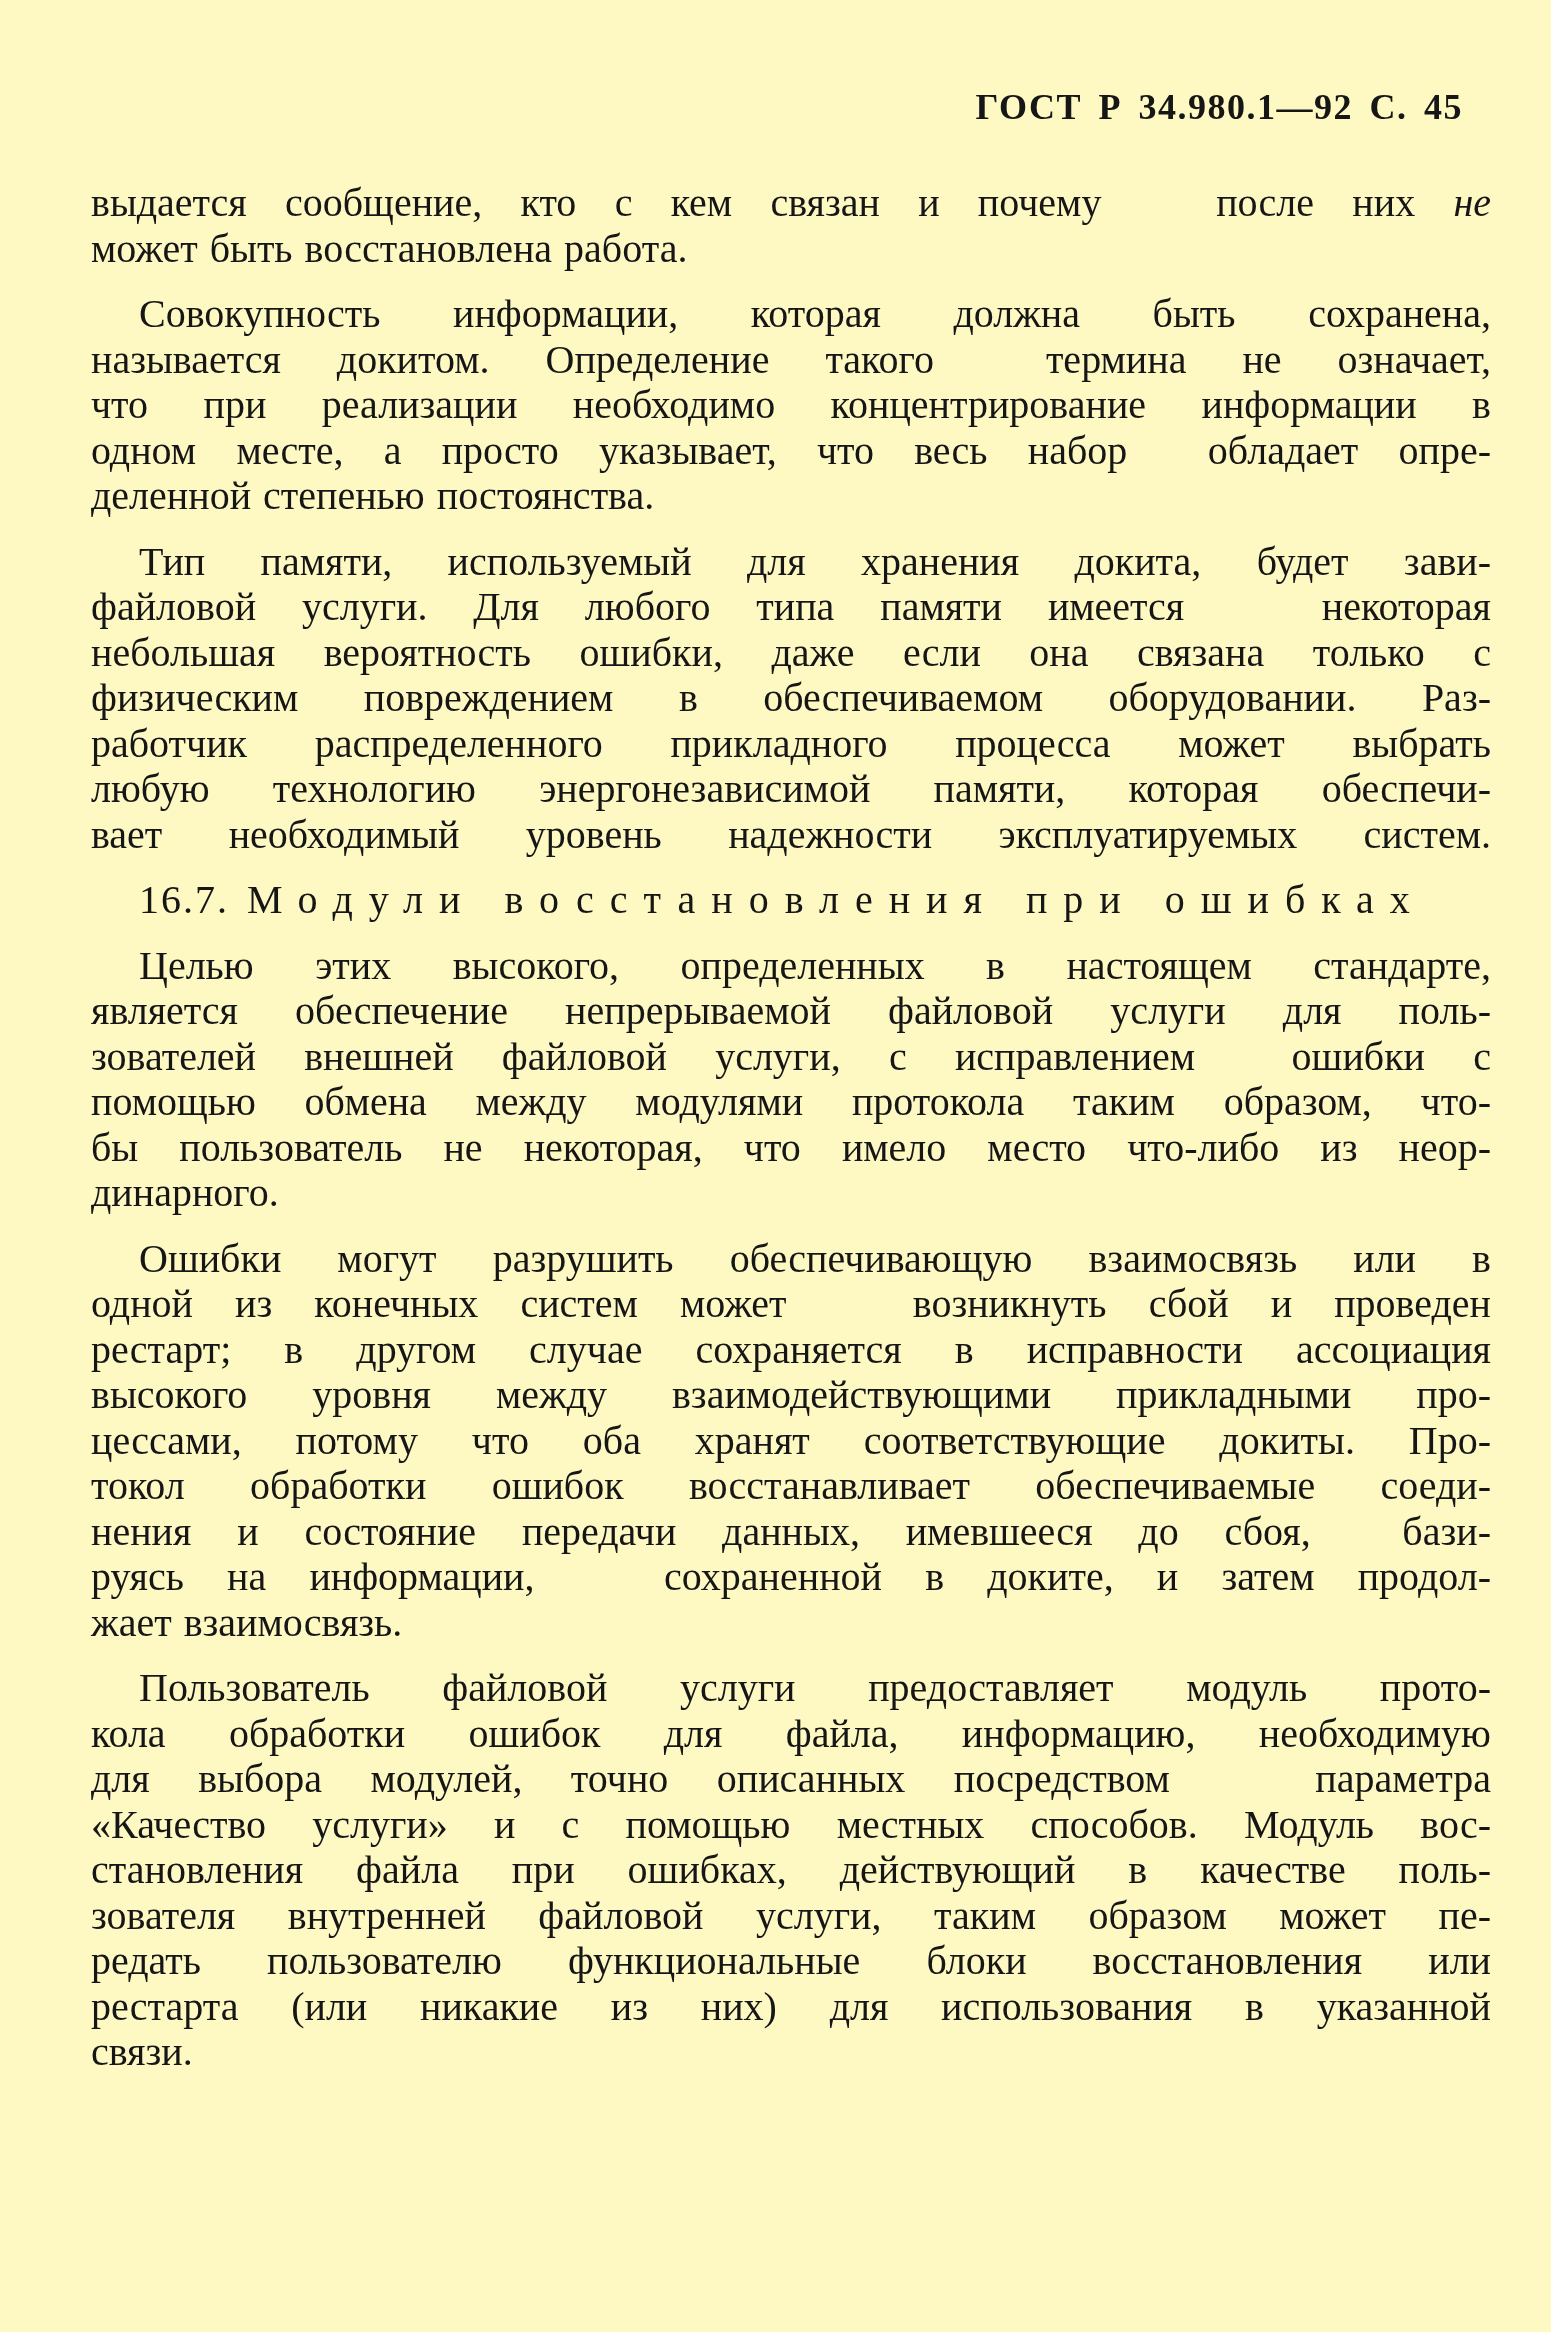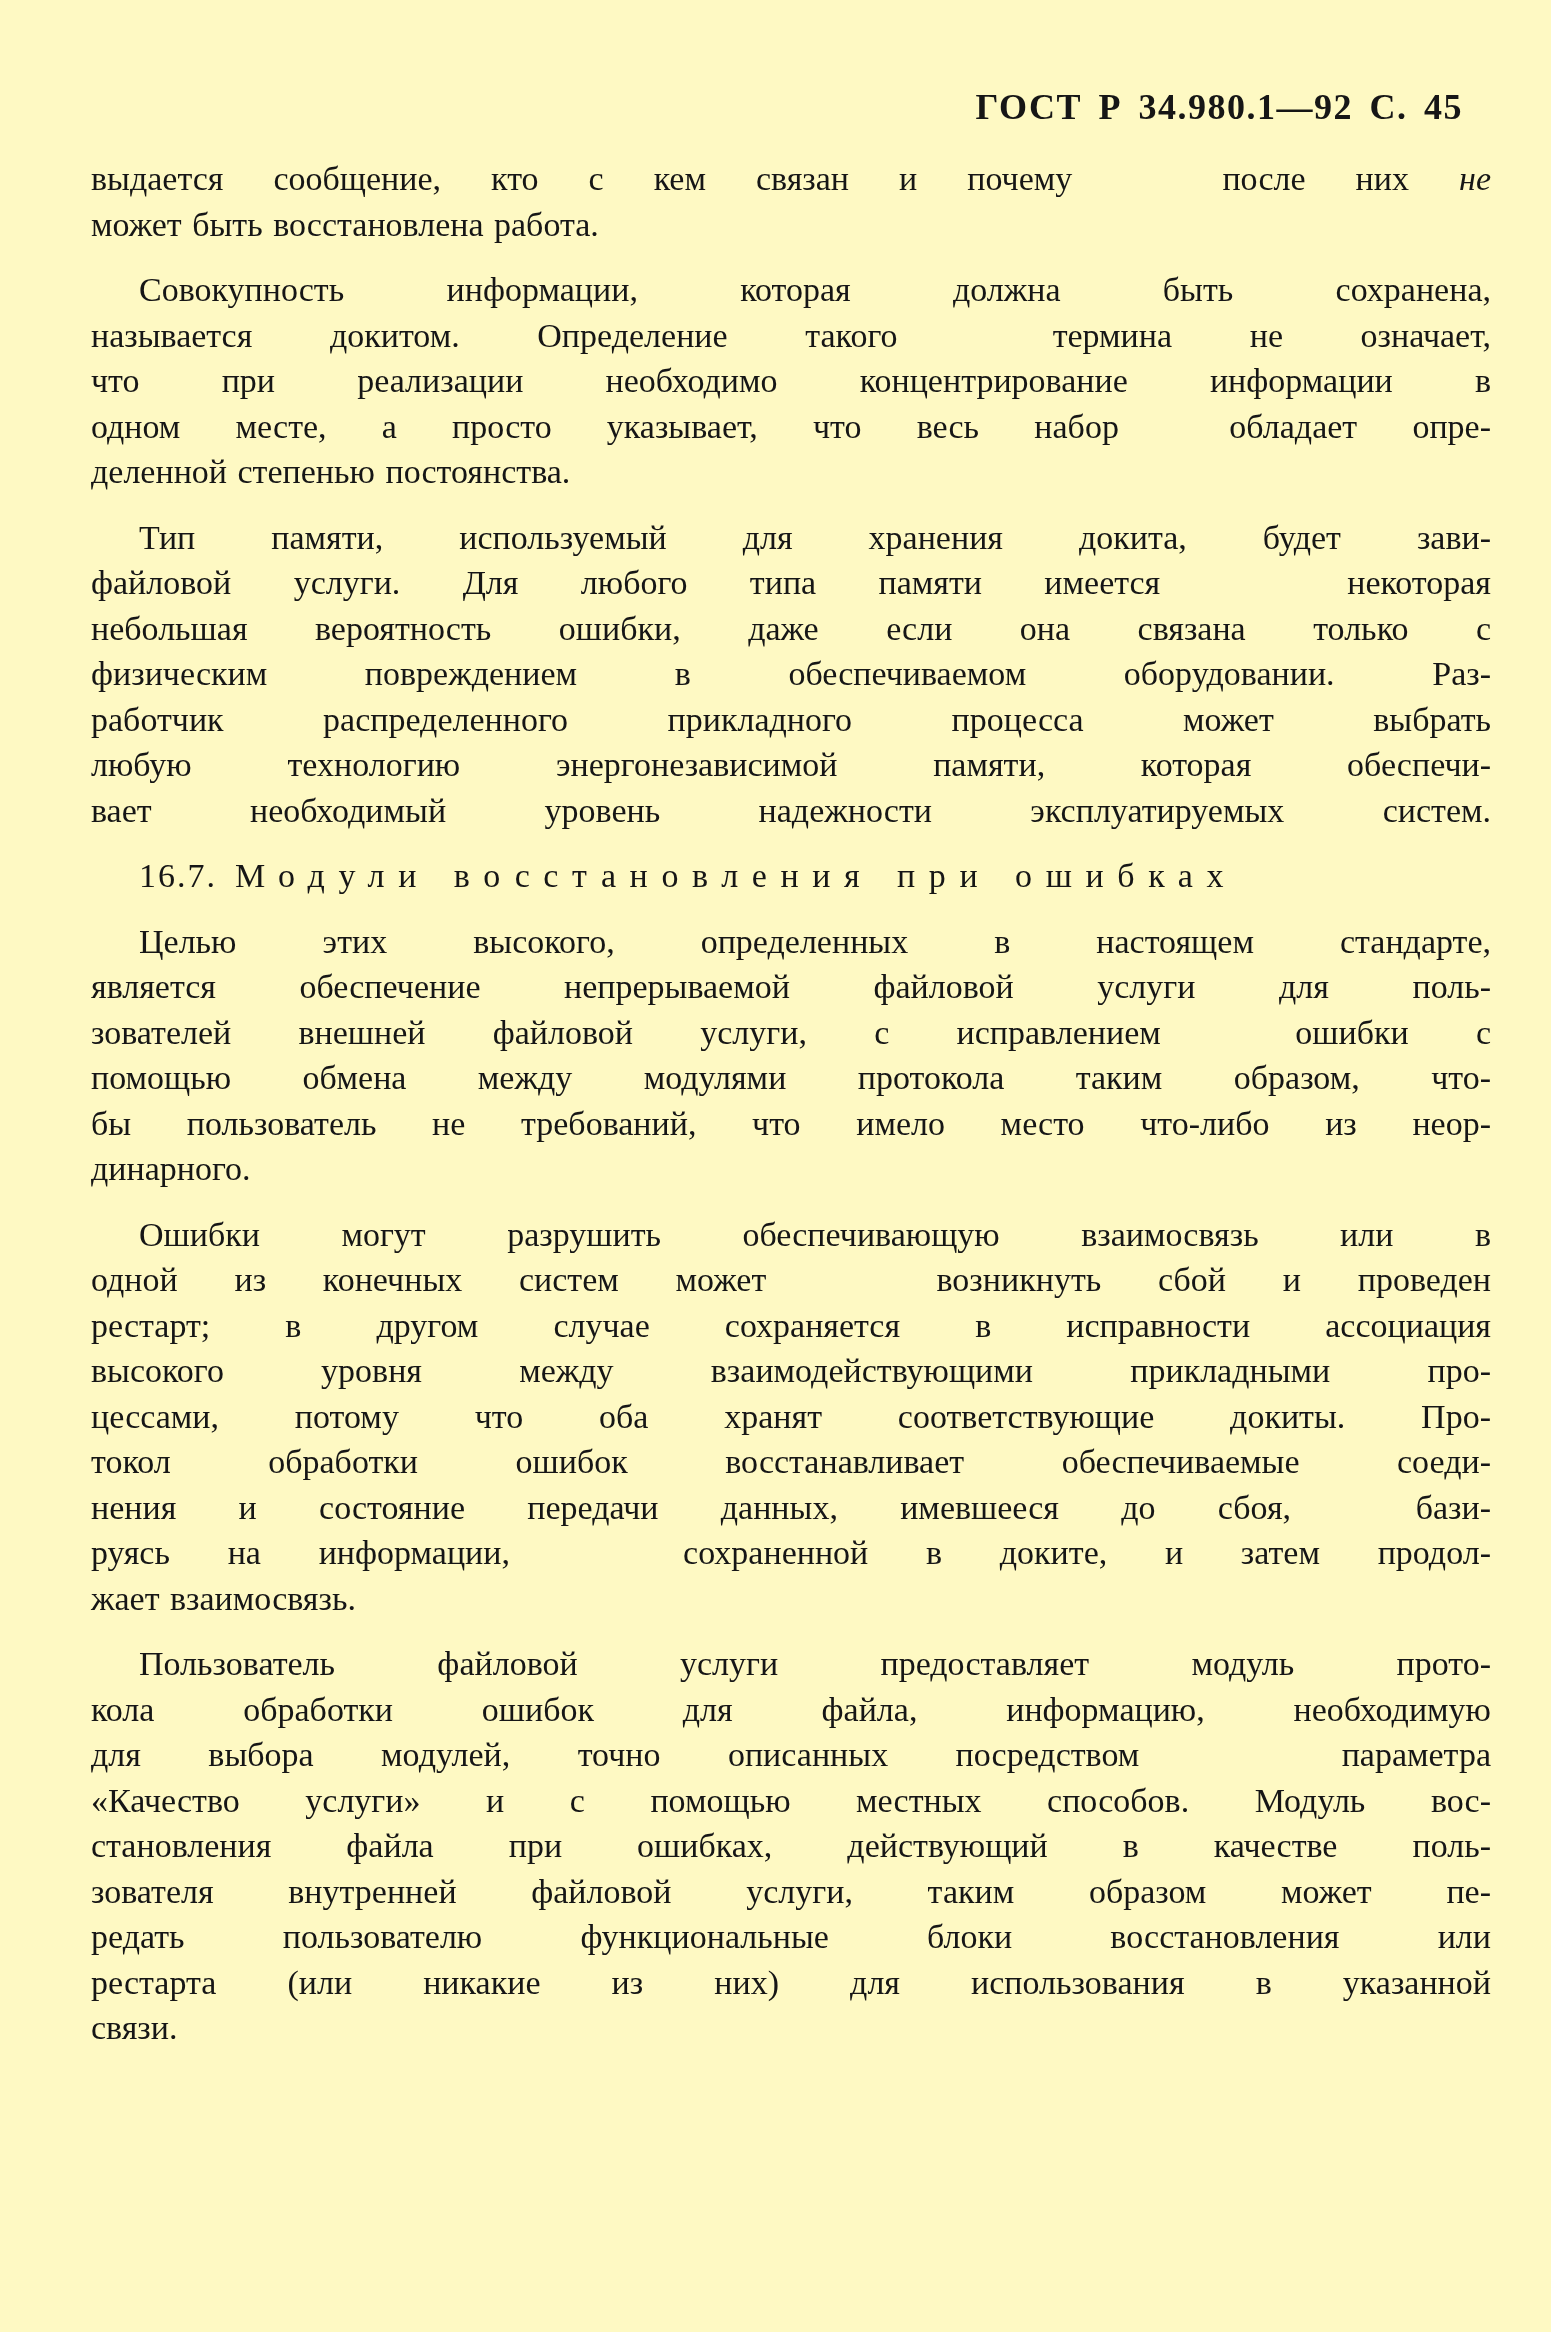--- a/index.html
+++ b/index.html
@@ -23,24 +23,24 @@
     right: 88px;
     text-align: right;
     font-size: 36px;
     font-weight: bold;
     letter-spacing: 1.5px;
     word-spacing: 6px;
     white-space: nowrap;
   }
   .doc-body {
     position: absolute;
-    top: 156px;
+    top: 180px;
     left: 91px;
     width: 1400px;
-    font-size: 34px;
+    font-size: 40px;
     line-height: 45.5px;
     word-spacing: 2px;
   }
   .line {
     text-align: justify;
     text-align-last: justify;
     min-height: 45.5px;
   }
   .line.last {
     text-align-last: left;
@@ -85,21 +85,21 @@
       <div class="line"><span>небольшая вероятность ошибки, даже если она связана только с</span></div>
       <div class="line"><span>физическим повреждением в обеспечиваемом оборудовании. Раз-</span></div>
       <div class="line"><span>работчик распределенного прикладного процесса может выбрать</span></div>
       <div class="line"><span>любую технологию энергонезависимой памяти, которая обеспечи-</span></div>
       <div class="line"><span>вает необходимый уровень надежности эксплуатируемых систем.</span></div>
       <div class="line heading indent"><span class="h-num">16.7.</span><span class="h-text">Модули восстановления при ошибках</span></div>
       <div class="line indent"><span>Целью этих высокого, определенных в настоящем стандарте,</span></div>
       <div class="line"><span>является обеспечение непрерываемой файловой услуги для поль-</span></div>
       <div class="line"><span>зователей внешней файловой услуги, с исправлением &nbsp;ошибки с</span></div>
       <div class="line"><span>помощью обмена между модулями протокола таким образом, что-</span></div>
-      <div class="line"><span>бы пользователь не требований, что имело место что-либо из неор-</span></div>
+      <div class="line"><span>бы пользователь не некоторая, что имело место что-либо из неор-</span></div>
       <div class="line last"><span>динарного.</span></div>
       <div class="line indent"><span>Ошибки могут разрушить обеспечивающую взаимосвязь или в</span></div>
       <div class="line"><span>одной из конечных систем может &nbsp;&nbsp;возникнуть сбой и проведен</span></div>
       <div class="line"><span>рестарт; в другом случае сохраняется в исправности ассоциация</span></div>
       <div class="line"><span>высокого уровня между взаимодействующими прикладными про-</span></div>
       <div class="line"><span>цессами, потому что оба хранят соответствующие докиты. Про-</span></div>
       <div class="line"><span>токол обработки ошибок восстанавливает обеспечиваемые соеди-</span></div>
       <div class="line"><span>нения и состояние передачи данных, имевшееся до сбоя, &nbsp;бази-</span></div>
       <div class="line"><span>руясь на информации, &nbsp;&nbsp;сохраненной в доките, и затем продол-</span></div>
       <div class="line last"><span>жает взаимосвязь.</span></div>

